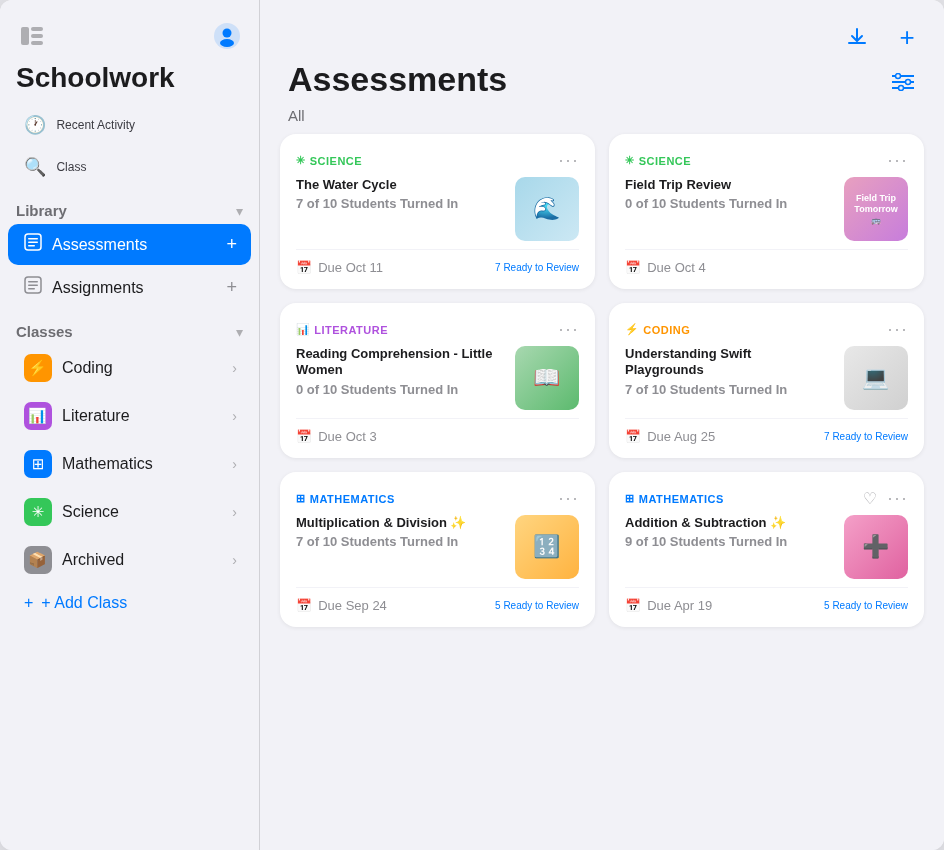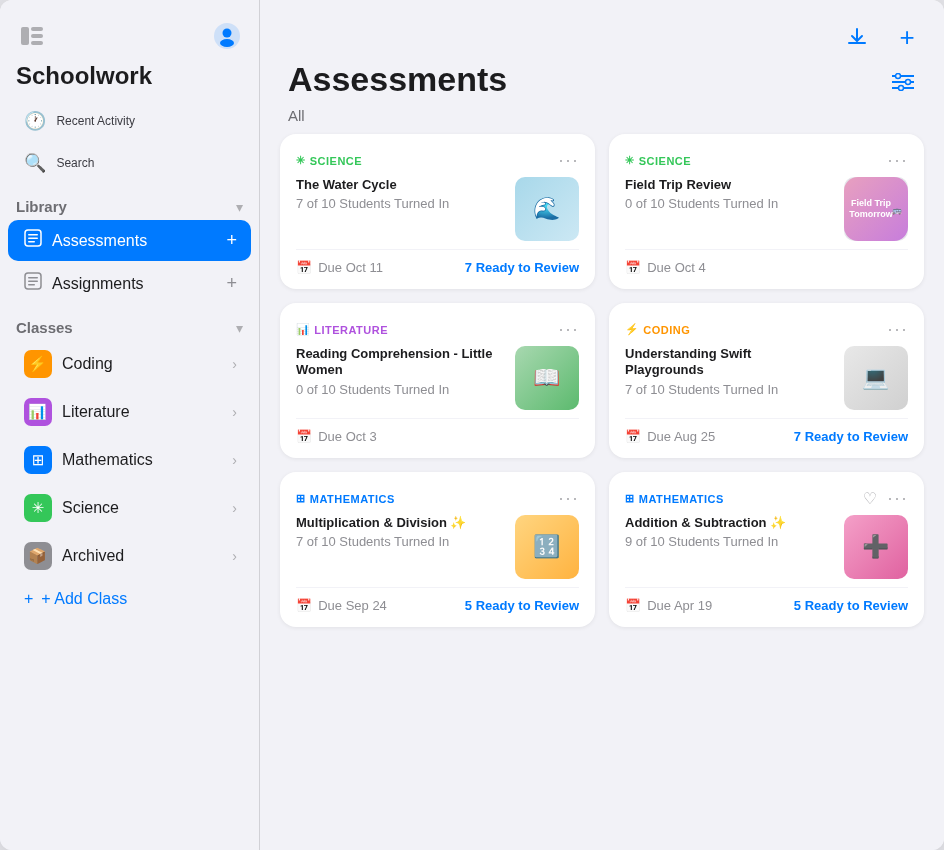--- a/index.html
+++ b/index.html
@@ -41,21 +41,21 @@
     }
     .sidebar-icon-btn {
       width: 32px; height: 32px;
       display: flex; align-items: center; justify-content: center;
       border-radius: 8px;
       cursor: pointer;
       color: #007aff;
       font-size: 20px;
     }
     .sidebar-title {
-      font-size: 24px;
+      font-size: 28px;
       font-weight: 700;
       color: #1c1c1e;
       padding: 6px 16px 10px 16px;
     }
     .sidebar-nav-item {
       display: flex;
       align-items: center;
       padding: 9px 16px;
       cursor: pointer;
       border-radius: 10px;
@@ -242,21 +242,21 @@
     .card-title {
       font-size: 13px;
       font-weight: 600;
       color: #1c1c1e;
       margin-bottom: 3px;
       line-height: 1.25;
     }
     .card-subtitle {
       font-size: 13px;
       color: #8e8e93;
-      font-weight: 400;
+      font-weight: 700;
     }
     .card-thumbnail {
       width: 64px;
       height: 64px;
       border-radius: 10px;
       overflow: hidden;
       flex-shrink: 0;
       background: #e5e5ea;
       display: flex;
       align-items: center;
@@ -272,45 +272,44 @@
     }
     .card-due {
       display: flex;
       align-items: center;
       gap: 6px;
       font-size: 13px;
       color: #8e8e93;
     }
     .card-due-icon { font-size: 13px; color: #aeaeb2; }
     .card-review {
-      font-size: 13px;
-      font-weight: 700;
+      font-size: 10px;
+      font-weight: 400;
       color: #007aff;
     }
     .card-heart {
       font-size: 16px;
       color: #aeaeb2;
       cursor: pointer;
       margin-right: 4px;
     }
 
     
     .thumb-water {
       background: linear-gradient(135deg, #a8d8ea, #cce8f4);
       width: 100%; height: 100%;
       display: flex; align-items: center; justify-content: center;
       font-size: 22px;
     }
     .thumb-field {
       background: linear-gradient(135deg, #e8a0bf, #c77ddc);
       width: 100%; height: 100%;
-      display: flex; flex-direction: row; align-items: center; justify-content: center;
+      display: flex; flex-direction: column; align-items: center; justify-content: center;
       font-size: 10px; color: #fff; font-weight: 700; padding: 4px;
       text-align: center;
-      border-radius: 14px;
     }
     .thumb-reading {
       background: linear-gradient(135deg, #a8d8b0, #5cba6e);
       width: 100%; height: 100%;
       display: flex; align-items: center; justify-content: center;
       font-size: 22px;
     }
     .thumb-swift {
       background: linear-gradient(135deg, #e8e8e8, #d0d0d0);
       width: 100%; height: 100%;
@@ -361,21 +360,21 @@
     </div>
 
     <div class="sidebar-title">Schoolwork</div>
 
     <div class="sidebar-nav-item">
       <span class="sidebar-nav-icon">🕐</span>
       <span class="sidebar-nav-label">Recent Activity</span>
     </div>
     <div class="sidebar-nav-item">
       <span class="sidebar-nav-icon">🔍</span>
-      <span class="sidebar-nav-label">Search</span>
+      <span class="sidebar-nav-label">Class</span>
     </div>
 
     <div class="sidebar-section-header">
       <span class="sidebar-section-title">Library</span>
       <span class="sidebar-section-chevron">▾</span>
     </div>
 
     <div class="sidebar-item active">
       <span class="sidebar-item-icon">
         <svg width="18" height="18" viewBox="0 0 18 18" fill="none">

